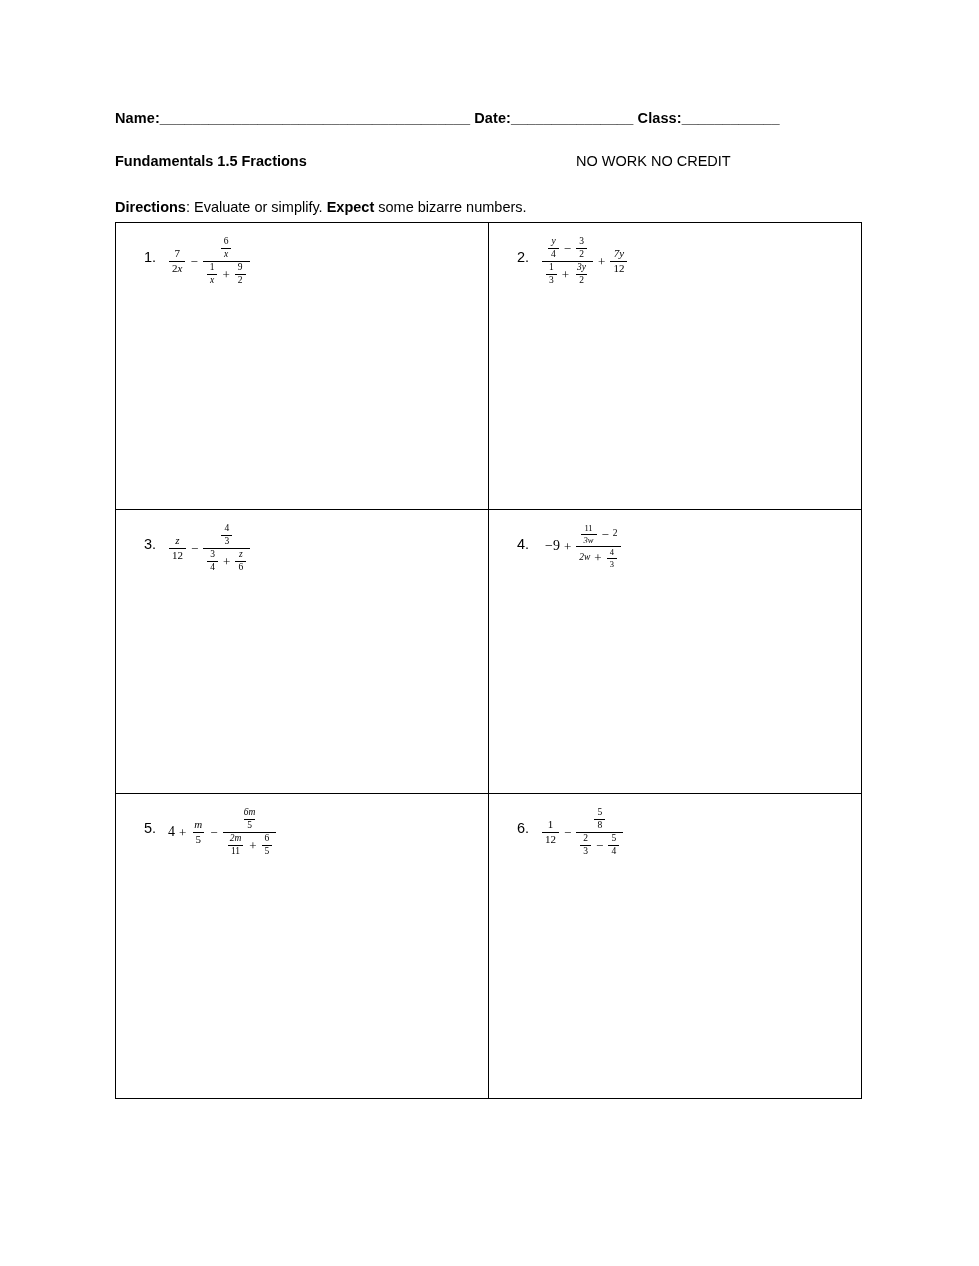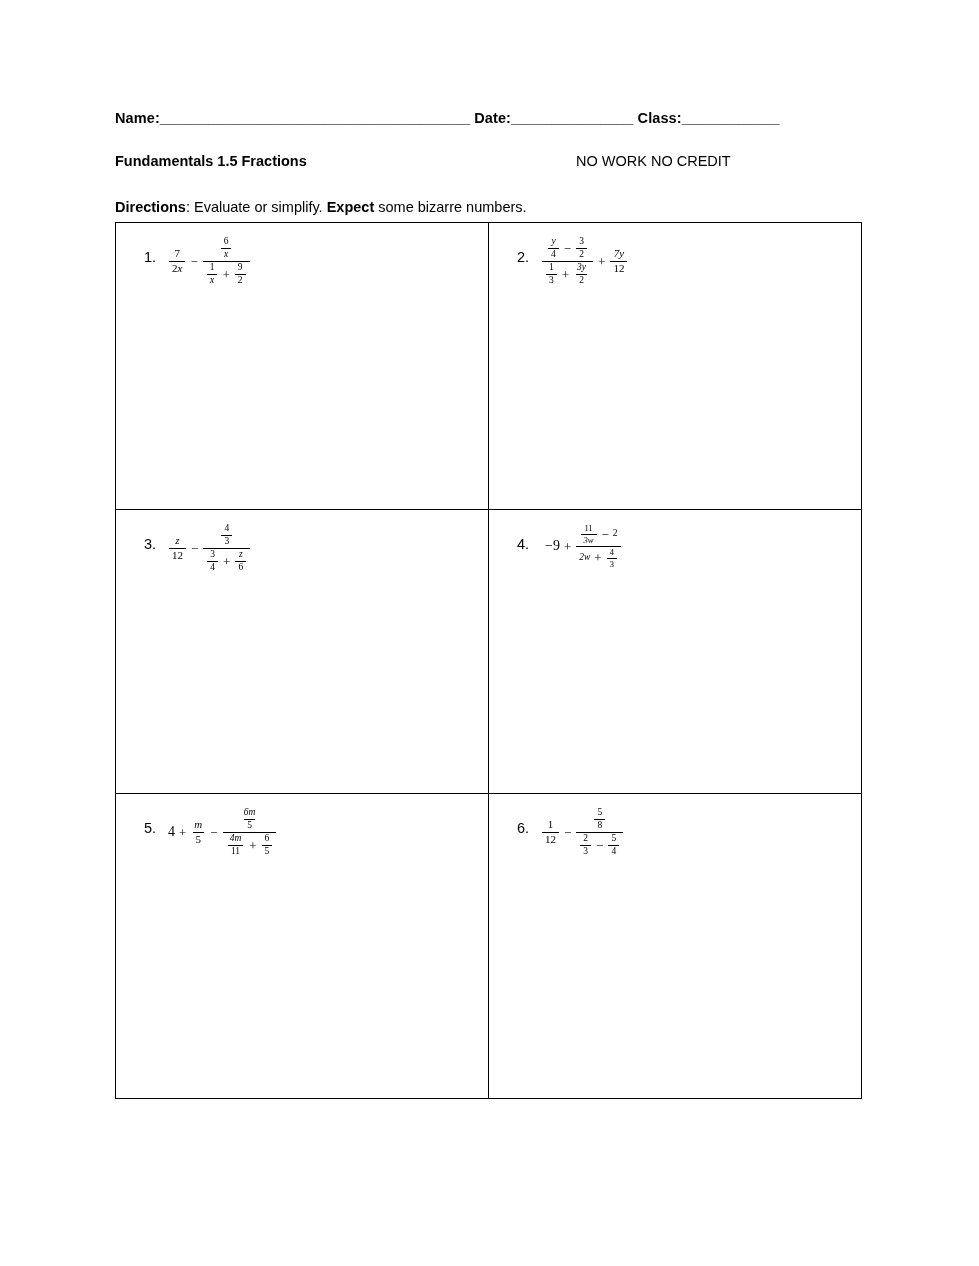--- a/index.html
+++ b/index.html
@@ -317,21 +317,21 @@
                 <span class="op">−</span>
                 <span class="frac">
                   <span class="top">
                     <span class="frac">
                       <span class="top f-ss">6m</span>
                       <span class="bot f-ss plain">5</span>
                     </span>
                   </span>
                   <span class="bot">
                     <span class="frac">
-                      <span class="top f-ss">4m</span>
+                      <span class="top f-ss">2m</span>
                       <span class="bot f-ss plain">11</span>
                     </span>
                     <span class="op f-ss">+</span>
                     <span class="frac">
                       <span class="top f-ss plain">6</span>
                       <span class="bot f-ss plain">5</span>
                     </span>
                   </span>
                 </span>
               </div>

